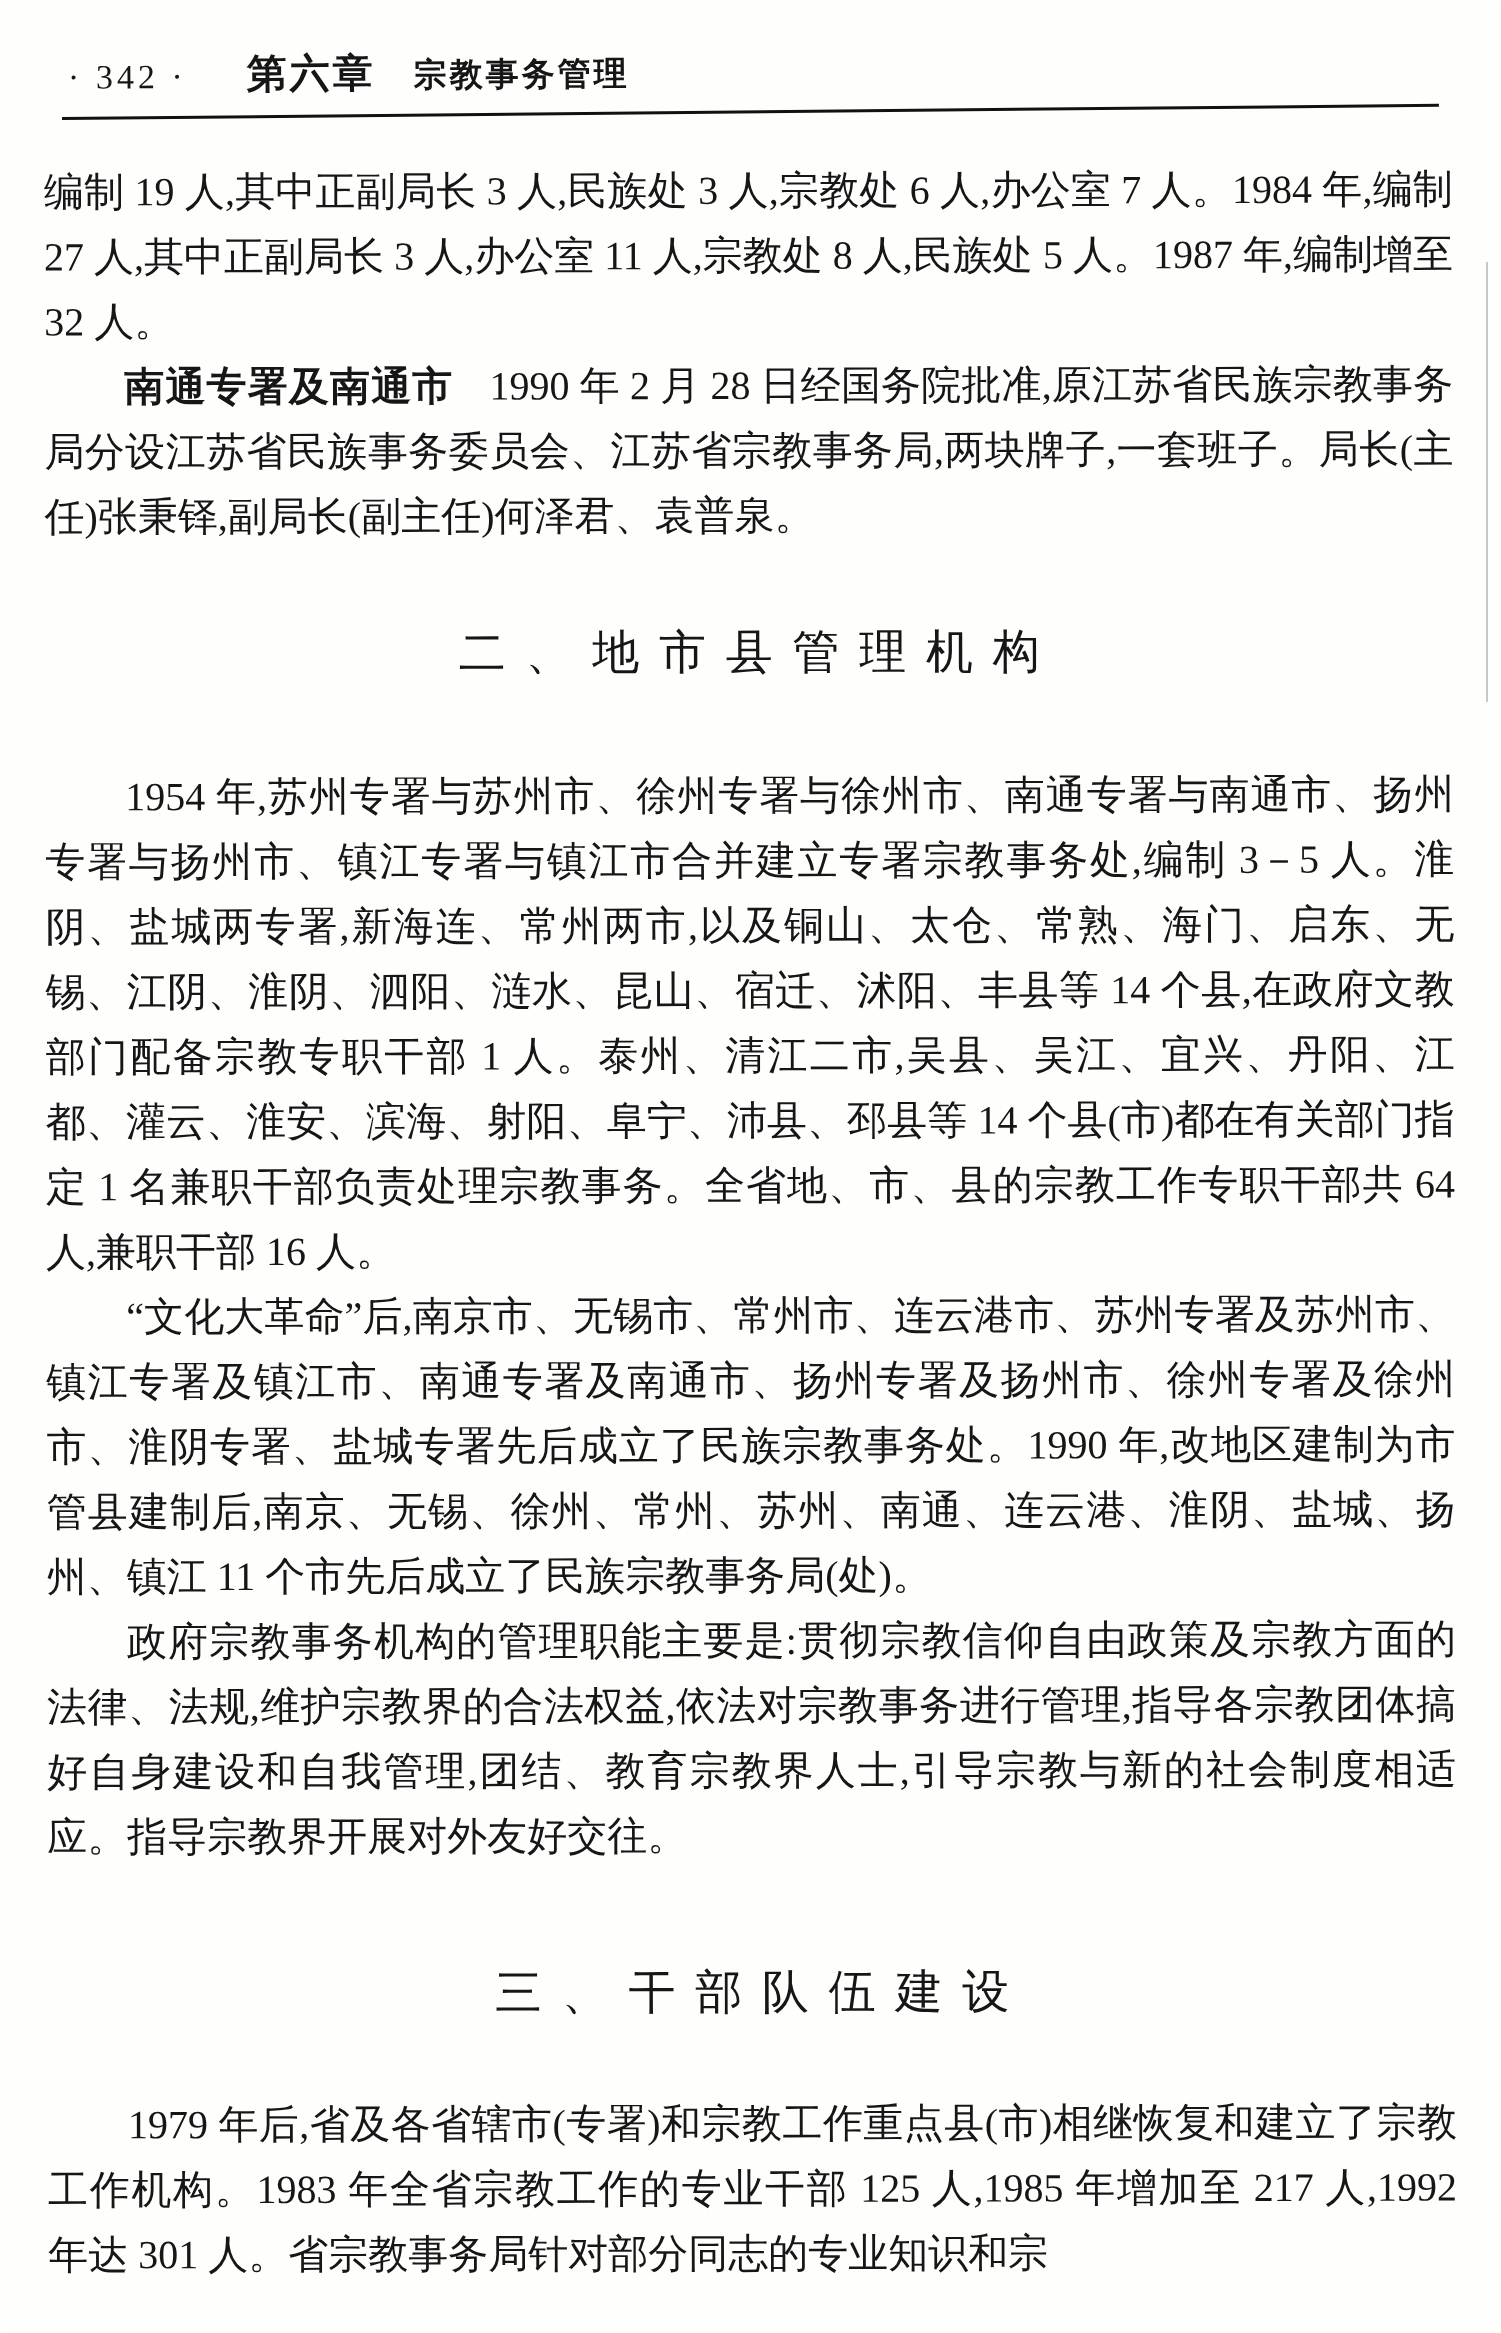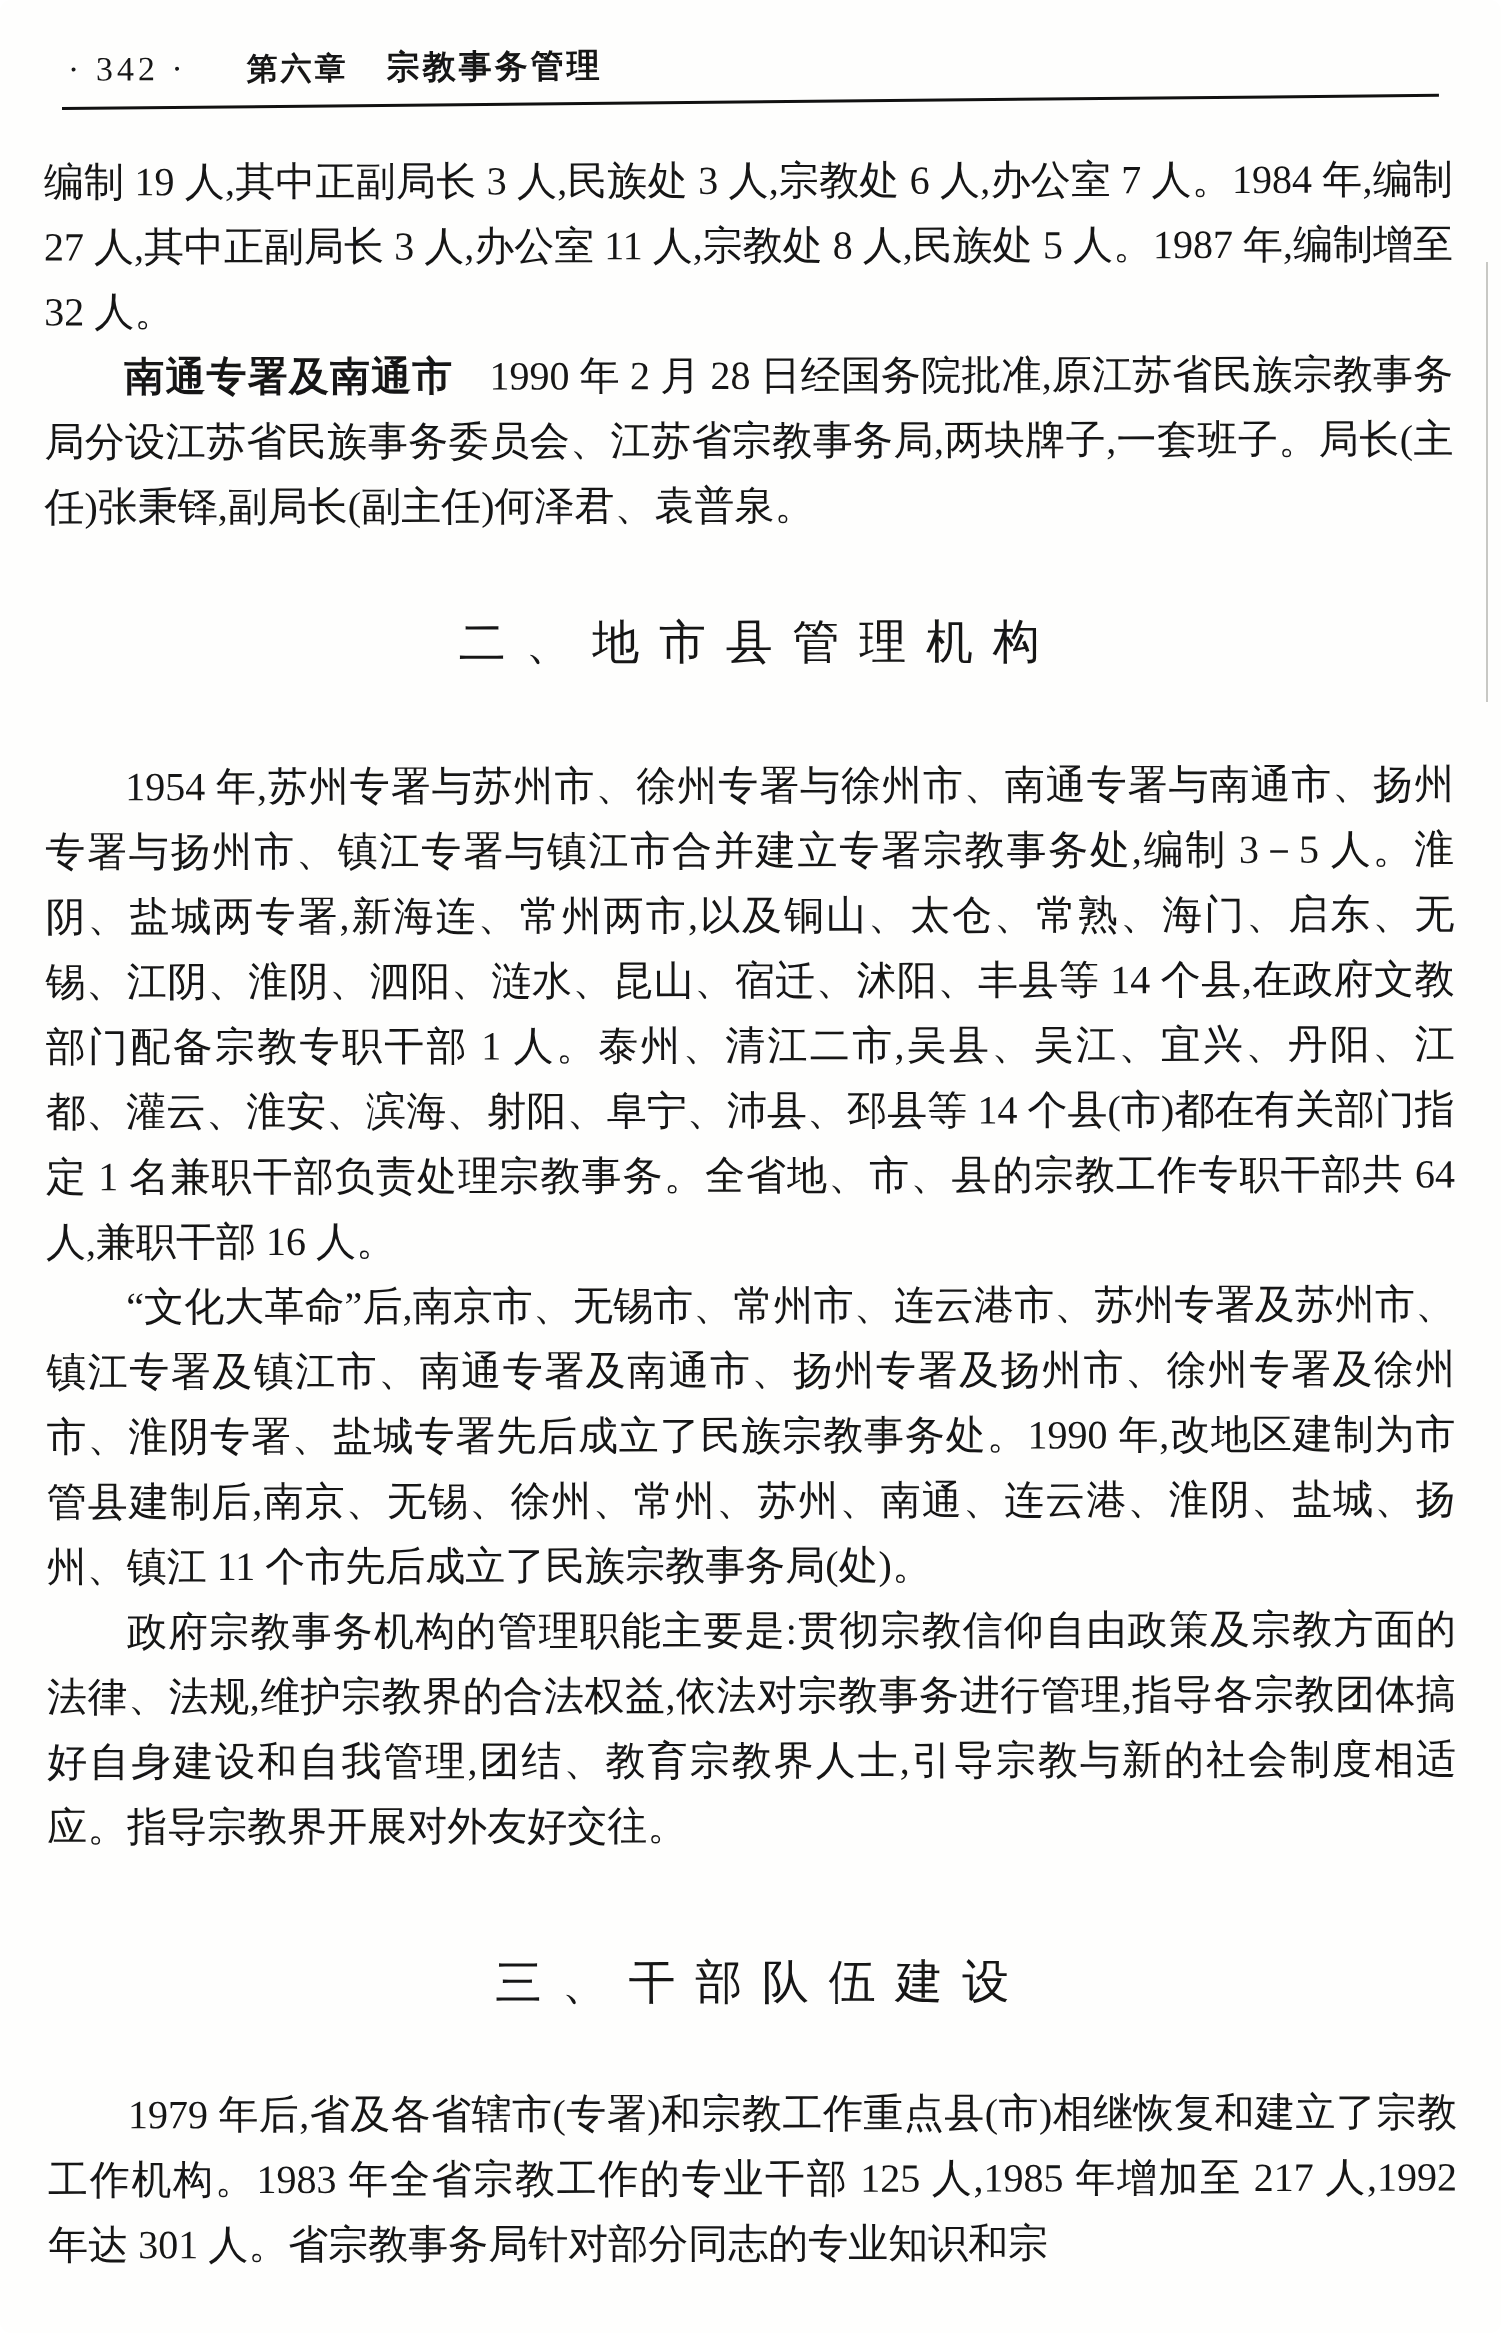--- a/index.html
+++ b/index.html
@@ -32,21 +32,21 @@
     transform-origin: left center;
   }
   .pageno {
     font-size: 34px;
     letter-spacing: 4px;
     font-family: "Liberation Serif", "DejaVu Serif", serif;
   }
   .chapter {
     margin-left: 60px;
     font-weight: bold;
-    font-size: 31px;
+    font-size: 40px;
     font-family: "Liberation Sans", "DejaVu Sans", sans-serif;
     letter-spacing: 3px;
   }
   .chapter-title {
     margin-left: 38px;
     font-weight: bold;
     font-size: 33px;
     font-family: "Liberation Sans", "DejaVu Sans", sans-serif;
     letter-spacing: 3px;
   }

